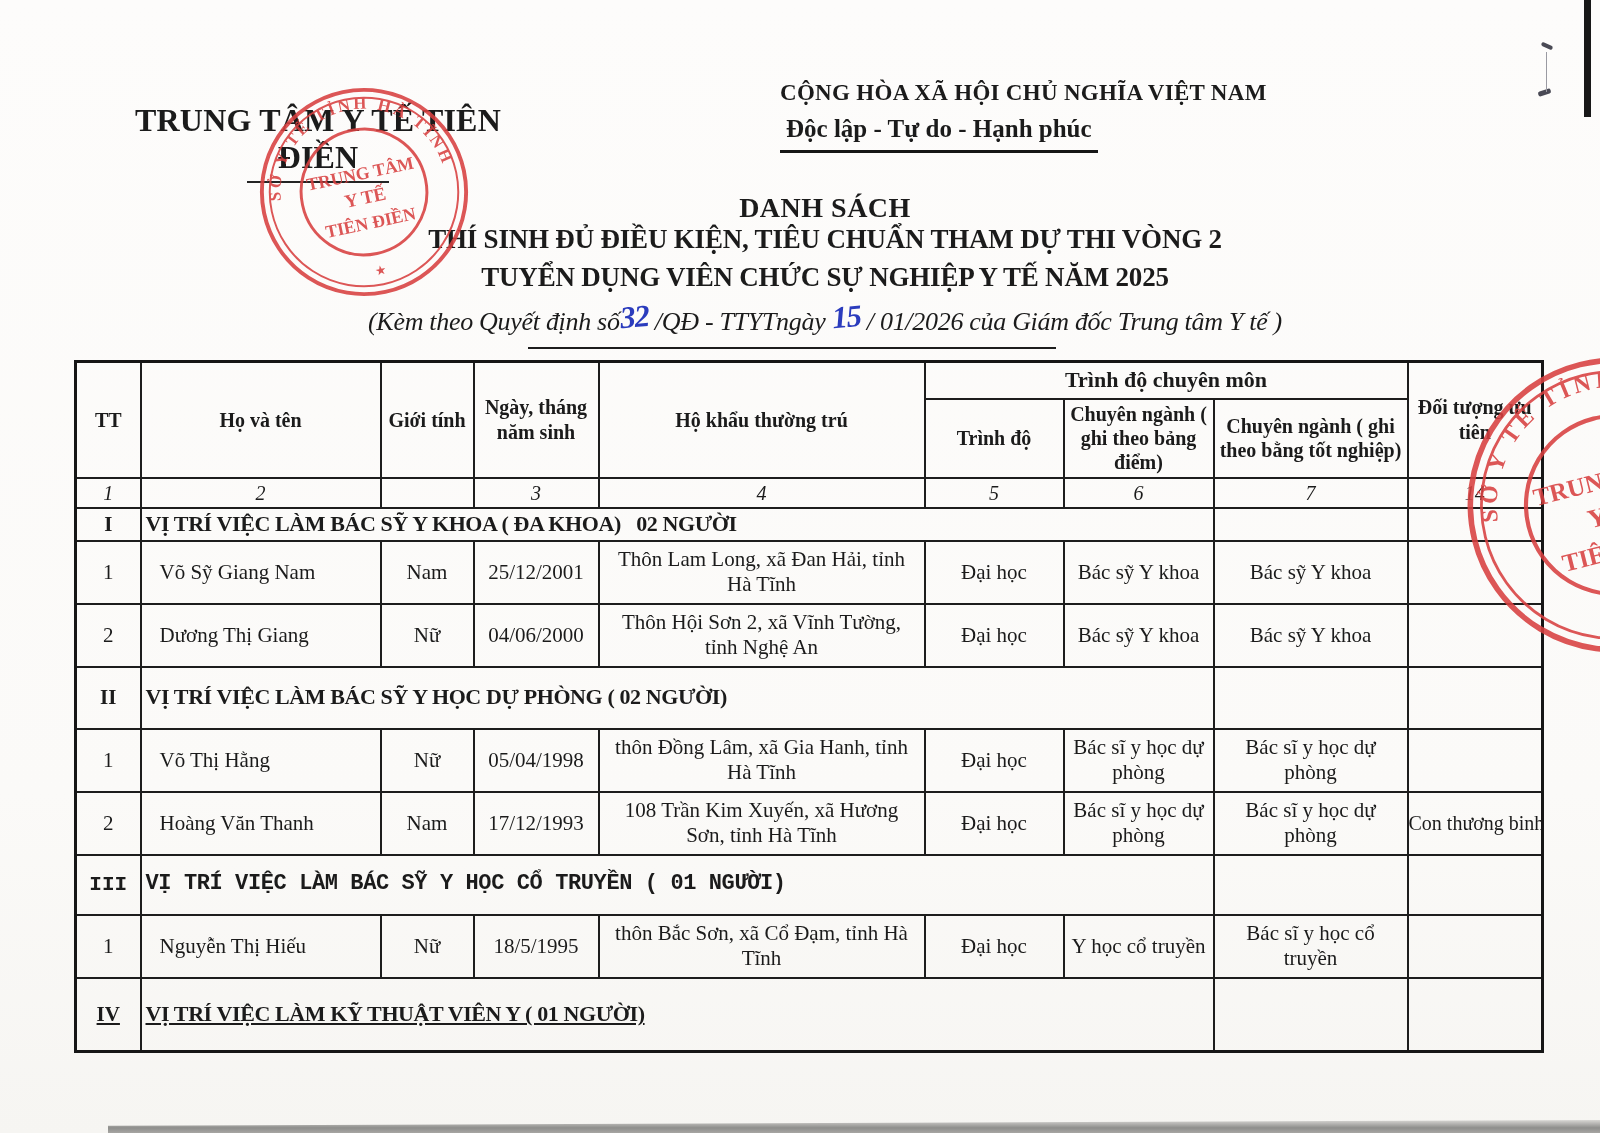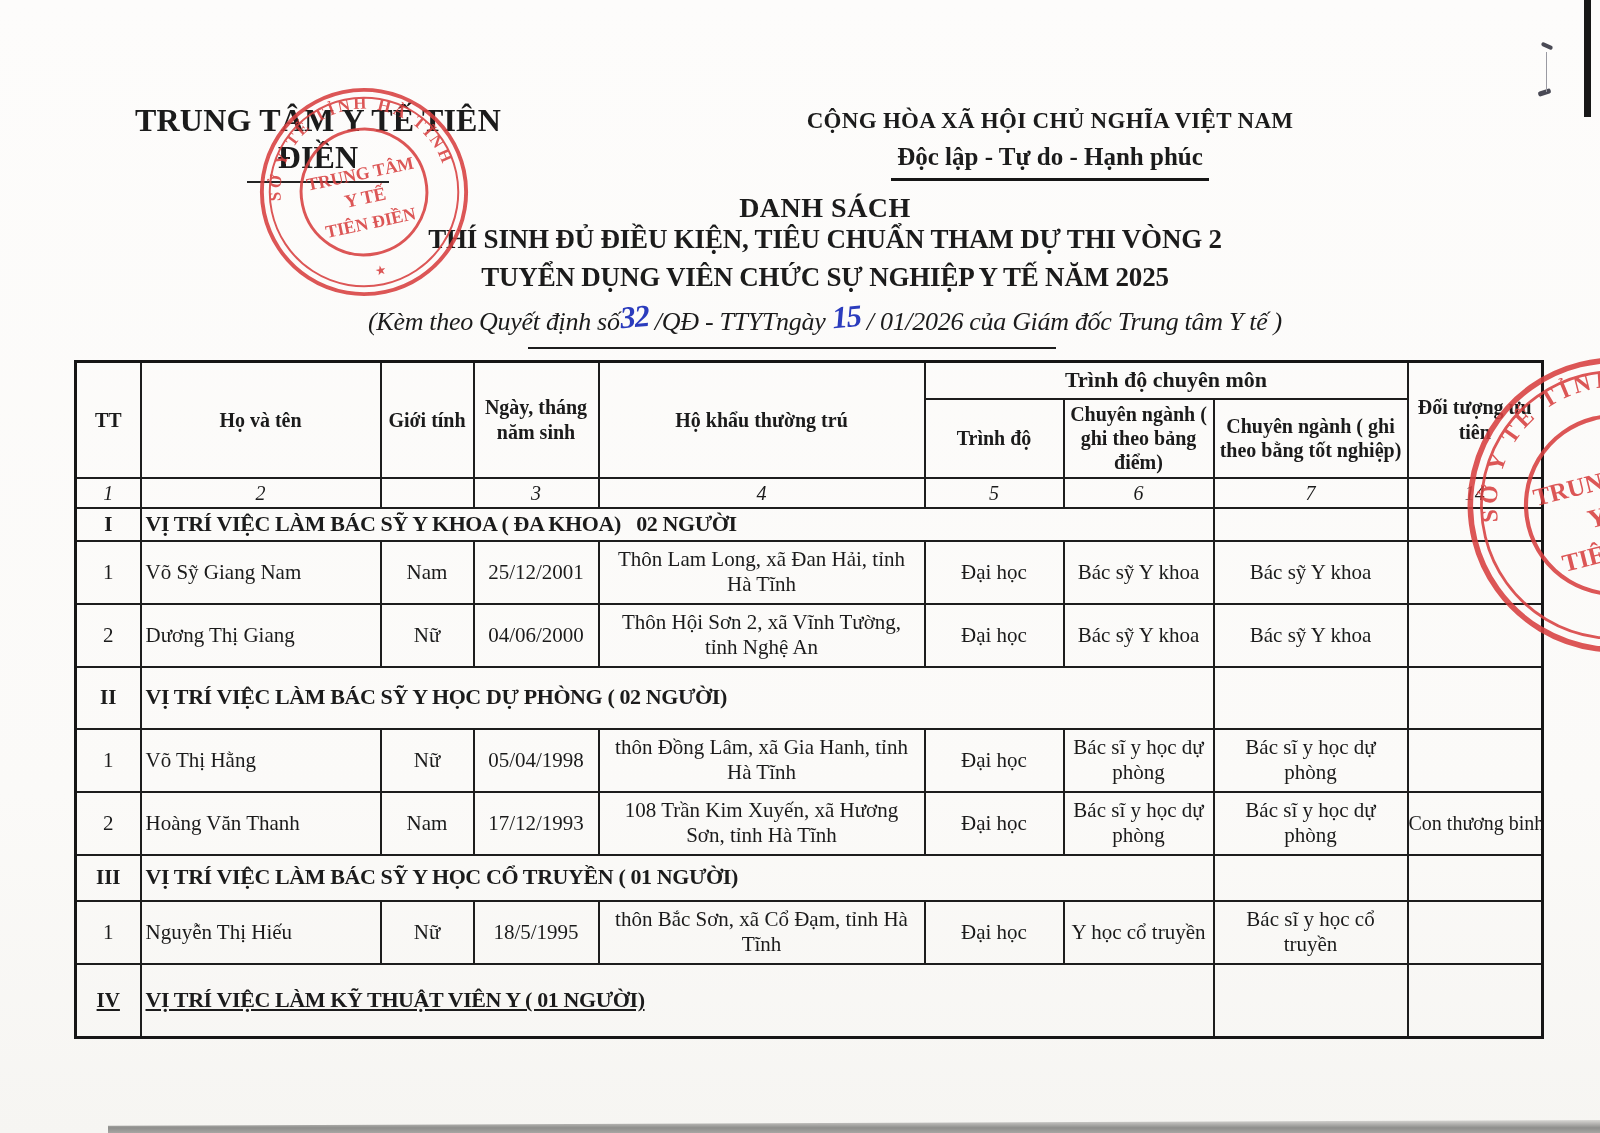--- a/index.html
+++ b/index.html
@@ -6,21 +6,21 @@
   .page{
     position:relative;width:1600px;height:1133px;margin:0 auto;overflow:hidden;
     background:linear-gradient(180deg,#fdfcfb 0%,#fbfaf8 70%,#f6f5f2 100%);
     font-family:"Liberation Serif","DejaVu Serif",serif;color:#1b1b1b;
   }
   
   .org{position:absolute;left:118px;top:94px;width:400px;text-align:center;}
   .org-l1{font-size:23px;letter-spacing:.5px;}
   .org-l2{font-size:32px;font-weight:bold;margin-top:8px;letter-spacing:.2px;}
   .org-rule{width:142px;height:2px;background:#242424;margin:5px auto 0;}
-  .nat{position:absolute;left:780px;top:108px;width:540px;text-align:center;}
+  .nat{position:absolute;left:780px;top:80px;width:540px;text-align:left;}
   .nat-l1{font-size:23px;font-weight:bold;letter-spacing:.3px;}
   .nat-l2{font-size:25px;font-weight:bold;margin-top:9px;display:inline-block;
           border-bottom:3px solid #161616;padding:0 6px 7px;}
   
   .titles{position:absolute;left:0;top:192px;width:1590px;text-align:center;padding-left:30px;}
   .t1{font-size:28px;font-weight:bold;letter-spacing:.5px;}
   .t2{font-size:27px;font-weight:bold;margin-top:0;letter-spacing:-.2px;}
   .t3{font-size:27px;font-weight:bold;margin-top:7px;letter-spacing:-.2px;}
   .subtitle{font-size:26px;font-style:italic;margin-top:9px;letter-spacing:-.3px;}
   .hand{display:inline-block;color:#2b3cbd;font-size:31px;font-style:italic;
@@ -29,25 +29,25 @@
   
   table.main{position:absolute;left:74px;top:360px;width:1467px;border-collapse:collapse;
              table-layout:fixed;border:3px solid #161616;}
   .main th,.main td{border:2px solid #1d1d1d;text-align:center;vertical-align:middle;
              padding:2px 4px;line-height:1.22;overflow:hidden;}
   .main th{font-size:20px;font-weight:bold;}
   .main td{font-size:21px;}
   tr.h1{height:37px;} tr.h1 .grp{font-size:22px;}
   tr.h2{height:66px;}
   tr.num{height:29px;} tr.num td{font-style:italic;font-size:20px;}
-  tr.sI{height:31px;} tr.sII{height:62px;margin-top:14px;} tr.sIII{height:46px;} tr.sIV{height:74px;text-decoration:underline;}
+  tr.sI{height:31px;} tr.sII{height:62px;margin-top:14px;} tr.sIII{height:60px;font-family:Liberation Mono, monospace;} tr.sIV{height:74px;text-decoration:underline;}
   tr.row{height:63px;}
   td.roman{font-weight:bold;font-size:21px;}
   td.sect{text-align:left;font-weight:bold;font-size:22px;letter-spacing:-.4px;}
-  td.cl{text-align:left;padding-left:4px;}
+  td.cl{text-align:left;padding-left:18px;}
   td.pri{white-space:nowrap;font-size:20px;padding:2px 0;}
   
   .stamp{position:absolute;opacity:.88;pointer-events:none;}
   .stamp1{left:256px;top:84px;width:216px;height:216px;transform:rotate(-12deg);}
   .stamp2{left:1462px;top:352px;width:306px;height:306px;transform:rotate(-14deg);}
   
   .edge-bar{position:absolute;left:1584px;top:0;width:7px;height:117px;background:#181818;}
   .pen-mark{position:absolute;background:#4a4a55;border-radius:2px;}
   .pm1{left:1541px;top:44px;width:12px;height:4px;transform:rotate(24deg);}
   .pm2{left:1538px;top:90px;width:13px;height:5px;transform:rotate(-18deg);}

